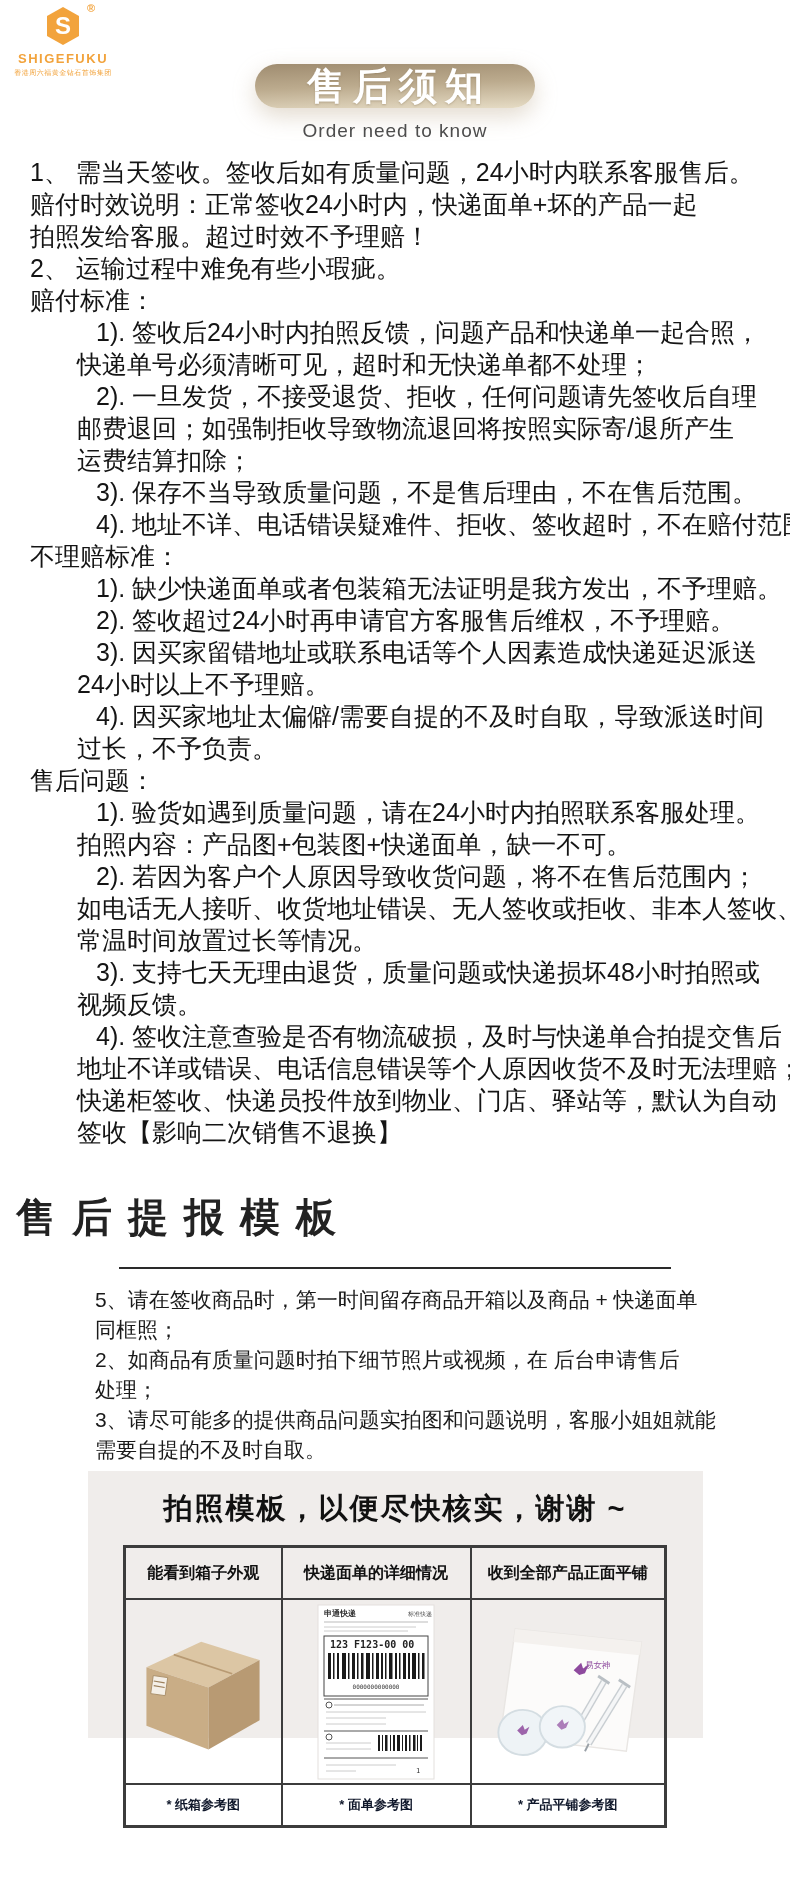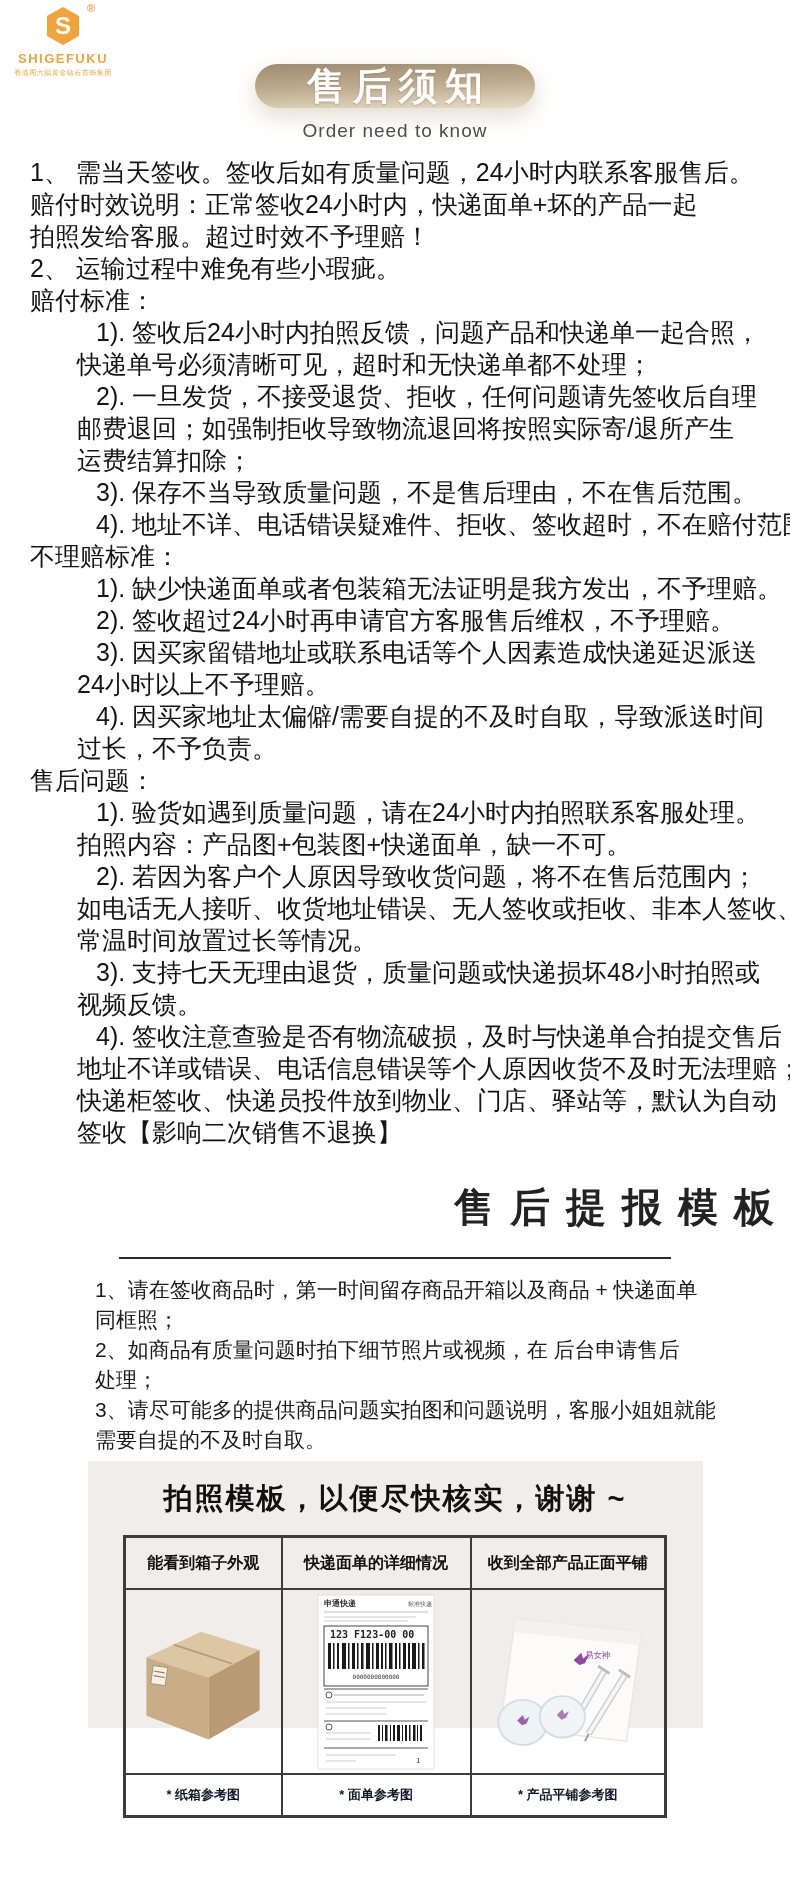--- a/index.html
+++ b/index.html
@@ -37,21 +37,21 @@
     margin-top:12px;font-weight:500;
   }
   
   .notice{margin:14px 10px 0 30px;font-size:25px;line-height:32px;color:#141414;}
   .notice .line{white-space:nowrap;}
   .notice .l0{padding-left:0;}
   .notice .l1{padding-left:66px;}
   .notice .l2{padding-left:47px;}
   
   .template-title{
-    margin:32px 0 0;text-align:right;
+    margin:42px 0 0;text-align:left;
     font-size:40px;font-weight:600;color:#222;
     letter-spacing:16px;text-indent:16px;white-space:nowrap;
   }
   .template-rule{
     width:552px;border:none;border-top:2px solid #2a2a2a;
     margin:22px auto 0;
   }
   .template-lines{margin:16px 40px 0 95px;font-size:21px;line-height:30px;color:#1a1a1a;}
   .template-lines .line{white-space:nowrap;}
   
@@ -164,21 +164,21 @@
 
       <div class="line l2">快递柜签收、快递员投件放到物业、门店、驿站等，默认为自动</div>
 
       <div class="line l2">签收【影响二次销售不退换】</div>
     </div>
 
   <h2 class="template-title">售后提报模板</h2>
   <hr class="template-rule">
   <div class="template-lines">
 
-      <div class="line">1、请在签收商品时，第一时间留存商品开箱以及商品 + 快递面单</div>
+      <div class="line">5、请在签收商品时，第一时间留存商品开箱以及商品 + 快递面单</div>
 
       <div class="line">同框照；</div>
 
       <div class="line">2、如商品有质量问题时拍下细节照片或视频，在 后台申请售后</div>
 
       <div class="line">处理；</div>
 
       <div class="line">3、请尽可能多的提供商品问题实拍图和问题说明，客服小姐姐就能</div>
 
       <div class="line">需要自提的不及时自取。</div>

